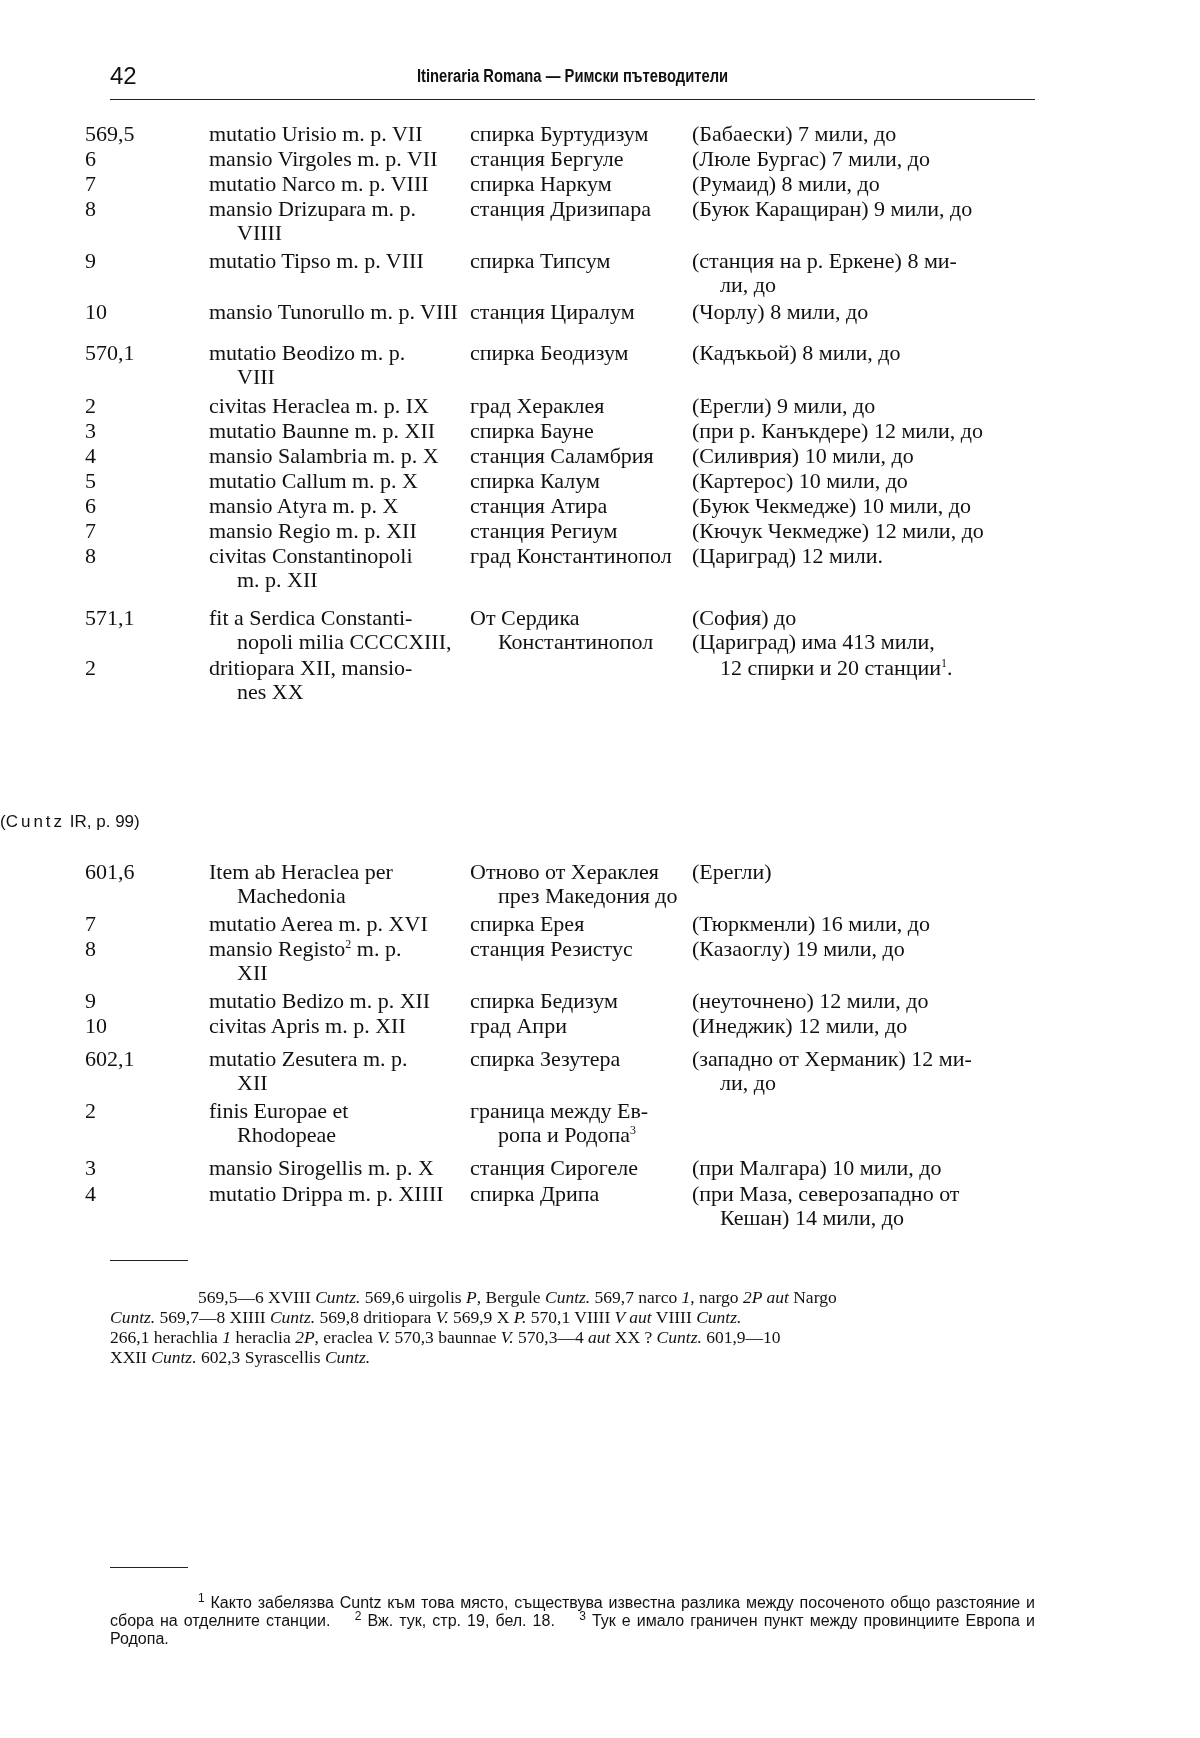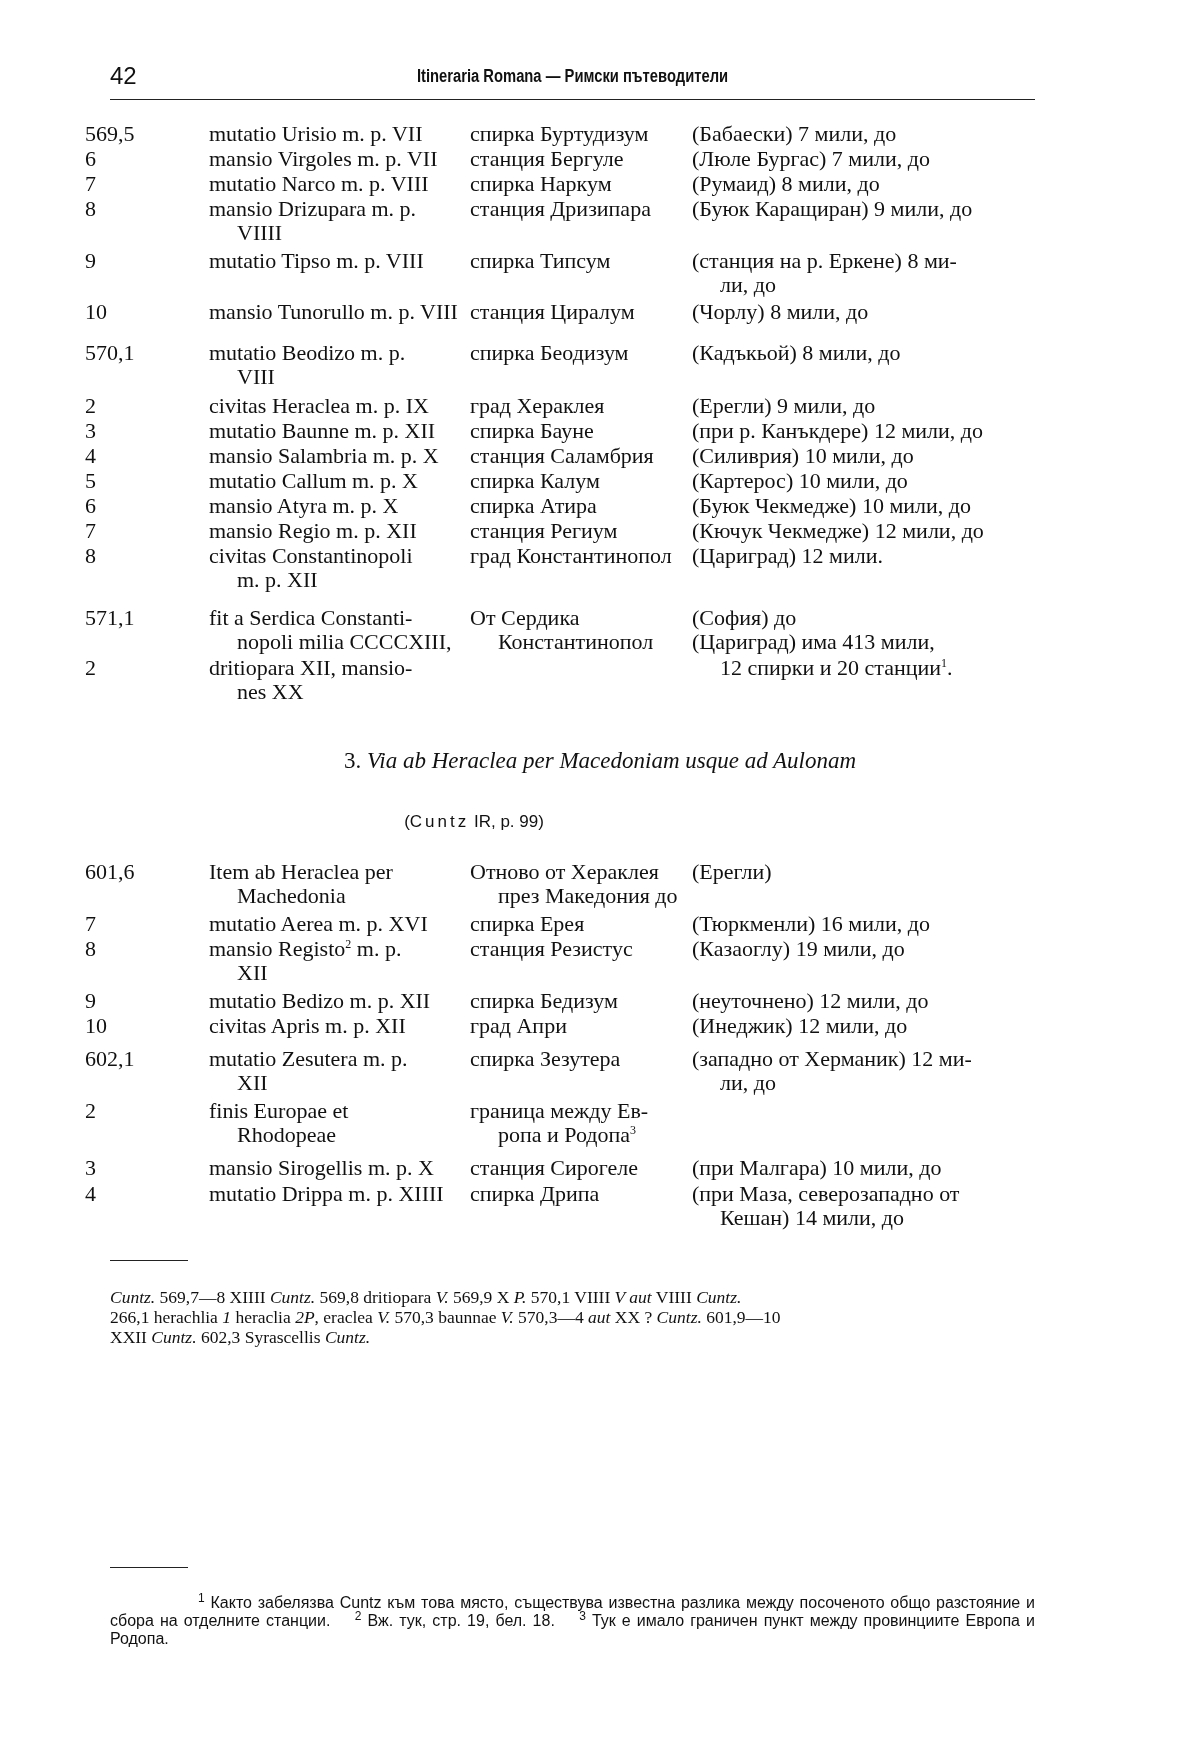--- a/index.html
+++ b/index.html
@@ -17,21 +17,21 @@
   .c-num { position: absolute; width: 80px; }
   .c-lat { position: absolute; left: 92px; width: 300px; margin-left: 32px; }
   .c-lat .cont { display: block; padding-left: 28px; }
   .c-bg { position: absolute; left: 385px; width: 250px; }
   .c-bg .cont { display: block; padding-left: 28px; }
   .c-mod { position: absolute; left: 607px; width: 330px; }
   .c-mod .cont { display: block; padding-left: 28px; }
 
   .section-title { position: absolute; left: 0; width: 1200px; text-align: center; font-size: 23px; font-style: italic; }
   .section-title .num { font-style: normal; }
-  .section-src { position: absolute; left: 0; width: 948px; text-align: center; font-size: 17px; font-family: "Liberation Sans", sans-serif; }
+  .section-src { position: absolute; left: 0; width: 948px; font-size: 17px; font-family: "Liberation Sans", sans-serif; }
   .spaced { letter-spacing: 3px; }
 
   .fn-rule { position: absolute; left: 110px; width: 78px; border-top: 1.5px solid #222; height: 0; }
   .notes { position: absolute; left: 110px; width: 925px; font-size: 17.5px; line-height: 20px; text-align: justify; }
   .notes i { font-style: italic; }
   .indent { padding-left: 88px; }
   sup { font-size: 12px; vertical-align: super; line-height: 0; }
 </style>
 </head>
 <body>
@@ -107,21 +107,21 @@
       </div>
       <div class="row" style="left: 85px; top: 465px;">
         <span class="c-num">5</span>
         <span class="c-lat"><span>mutatio Callum m. p. X</span></span>
         <span class="c-bg"><span>спирка Калум</span></span>
         <span class="c-mod"><span>(Картерос) 10 мили, до</span></span>
       </div>
       <div class="row" style="left: 85px; top: 490px;">
         <span class="c-num">6</span>
         <span class="c-lat"><span>mansio Atyra m. p. X</span></span>
-        <span class="c-bg"><span>спирка Атира</span></span>
+        <span class="c-bg"><span>станция Атира</span></span>
         <span class="c-mod"><span>(Буюк Чекмедже) 10 мили, до</span></span>
       </div>
       <div class="row" style="left: 85px; top: 515px;">
         <span class="c-num">7</span>
         <span class="c-lat"><span>mansio Regio m. p. XII</span></span>
         <span class="c-bg"><span>станция Региум</span></span>
         <span class="c-mod"><span>(Кючук Чекмедже) 12 мили, до</span></span>
       </div>
       <div class="row" style="left: 85px; top: 540px;">
         <span class="c-num">8</span>
@@ -140,24 +140,20 @@
       <div class="row" style="left: 85px; top: 652px;">
         <span class="c-num">2</span>
         <span class="c-lat"><span>dritiopara XII, mansio-</span><span class="cont">nes XX</span></span>
         <span class="c-bg"><span></span></span>
         <span class="c-mod">
           <span class="cont"><span>12 спирки и 20 станции</span><sup>1</sup><span>.</span></span>
         </span>
       </div>
     </div>
 
-  <div class="section-title" style="top:744px">
-    <span class="num">3.</span>
-    <span>Via ab Heraclea per Macedoniam usque ad Aulonam</span>
-  </div>
   <div class="section-src" style="top:808px"><span>(</span><span class="spaced">Cuntz</span><span> IR, p. 99)</span></div>
 
   <div id="sec2">
       <div class="row" style="left: 85px; top: 856px;">
         <span class="c-num">601,6</span>
         <span class="c-lat"><span>Item ab Heraclea per</span><span class="cont">Machedonia</span></span>
         <span class="c-bg"><span>Отново от Хераклея</span><span class="cont"><span>през Македония до</span></span></span>
         <span class="c-mod"><span>(Ерегли)</span></span>
       </div>
       <div class="row" style="left: 85px; top: 908px;">
@@ -205,20 +201,21 @@
       <div class="row" style="left: 85px; top: 1178px;">
         <span class="c-num">4</span>
         <span class="c-lat"><span>mutatio Drippa m. p. XIIII</span></span>
         <span class="c-bg"><span>спирка Дрипа</span></span>
         <span class="c-mod"><span>(при Маза, северозападно от</span><span class="cont" style="display:block">Кешан) 14 мили, до</span></span>
       </div>
     </div>
 
   <div class="fn-rule" style="top:1256px"></div>
   <div class="notes" style="top:1283px">
+    <div class="indent"><span>569,5—6 XVIII </span><i>Cuntz.</i><span>   569,6 uirgolis </span><i>P</i><span>, Bergule </span><i>Cuntz.</i><span>   569,7 narco </span><i>1</i><span>, nargo </span><i>2P aut</i><span> Nargo</span></div>
     <div><i>Cuntz.</i><span>   569,7—8 XIIII </span><i>Cuntz.</i><span>   569,8 dritiopara </span><i>V.</i><span>   569,9 X </span><i>P.</i><span>   570,1 VIIII </span><i>V aut</i><span> VIIII </span><i>Cuntz.</i></div>
     <div><span>266,1 herachlia </span><i>1</i><span> heraclia </span><i>2P</i><span>, eraclea </span><i>V.</i><span>   570,3 baunnae </span><i>V.</i><span>   570,3—4 </span><i>aut</i><span> XX ? </span><i>Cuntz.</i><span>   601,9—10</span></div>
     <div><span>XXII </span><i>Cuntz.</i><span>   602,3 Syrascellis </span><i>Cuntz.</i></div>
   </div>
 
   <div class="fn-rule" style="top:1563px"></div>
   <div class="notes" style="top:1590px; font-family:'Liberation Sans', sans-serif; font-size:16px; line-height:18px;">
     <span class="indent" style="padding-left:88px"><sup>1</sup><span> Както забелязва Cuntz към това място, съществува известна разлика между посоченото общо разстояние и сбора на отделните станции.</span></span>
     <span>&nbsp;&nbsp;&nbsp;<sup>2</sup><span> Вж. тук, стр. 19, бел. 18.</span></span>
     <span>&nbsp;&nbsp;&nbsp;<sup>3</sup><span> Тук е имало граничен пункт между провинциите Европа и Родопа.</span></span>

